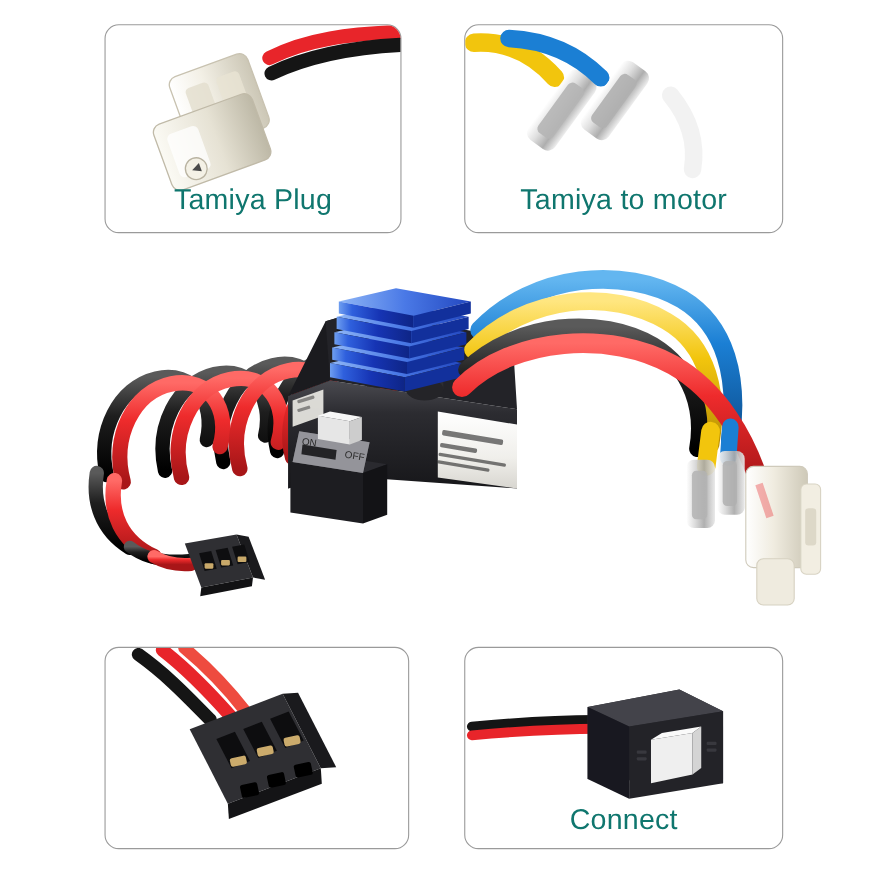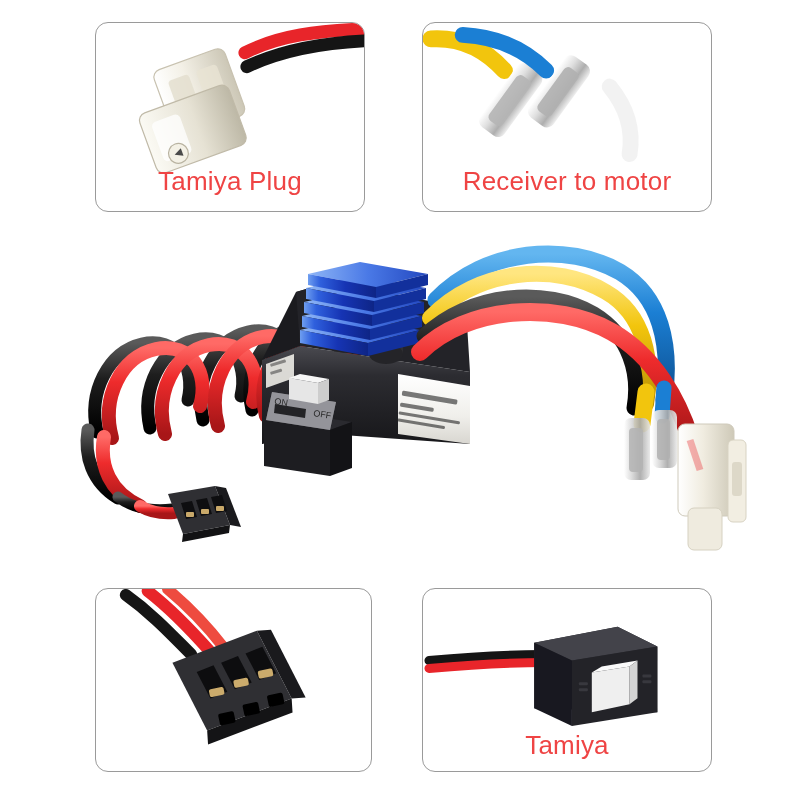--- a/index.html
+++ b/index.html
@@ -18,21 +18,21 @@
     box-sizing:border-box;
     border:1px solid #9a9a9a;
     border-radius:13px;
     background:#ffffff;
     overflow:hidden;
   }
   .callout-label{
     position:absolute;
     left:0;right:0;
     text-align:center;
-    color:#ef4444;
+    color:#0f766e;
     font-size:26px;
     letter-spacing:.2px;
     white-space:nowrap;
   }
   .callout-art{position:absolute;left:0;top:0;right:0;bottom:0;}
 
   #box-tl{left:95px;top:22px;width:270px;height:190px;}
   #box-tr{left:422px;top:22px;width:290px;height:190px;}
   #box-bl{left:95px;top:588px;width:277px;height:184px;}
   #box-br{left:422px;top:588px;width:290px;height:184px;}
@@ -316,21 +316,21 @@
       </g>
 
       <path d="M40,12 C78,14 104,28 124,48" stroke="#1b7fd4" stroke-width="16" fill="none" stroke-linecap="round"></path>
       <g transform="rotate(36 148 62)">
         <rect x="128" y="36" width="30" height="76" rx="8" fill="url(#bc1)" opacity="0.93"></rect>
         <rect x="134" y="48" width="17" height="54" rx="5" fill="#b0b0b0" opacity="0.9"></rect>
       </g>
 
       <path d="M188,64 C206,86 212,108 208,132" stroke="#f0f0f0" stroke-width="16" fill="none" stroke-linecap="round" opacity="0.85"></path>
     </svg>
-    <div class="callout-label nosel" id="lbl-tr">Receiver to motor</div>
+    <div class="callout-label nosel" id="lbl-tr">Tamiya to motor</div>
   </div>
 
   <div class="callout" id="box-bl">
     <svg class="callout-art" viewBox="0 0 277 184">
 
       <path d="M30,6 C58,26 78,48 96,66" stroke="#151515" stroke-width="12" fill="none" stroke-linecap="round"></path>
       <path d="M52,2 C78,22 98,44 114,62" stroke="#e8252a" stroke-width="12" fill="none" stroke-linecap="round"></path>
       <path d="M72,0 C96,20 114,40 128,58" stroke="#ee4b3f" stroke-width="11" fill="none" stroke-linecap="round"></path>
 
       <g transform="rotate(-12 150 110)">
@@ -373,16 +373,16 @@
         <polygon points="208,78 216,72 216,110 208,116" fill="#d4d4d4"></polygon>
 
         <g fill="#4a4a50" opacity="0.55">
           <rect x="157" y="94" width="9" height="3" rx="1"></rect>
           <rect x="157" y="100" width="9" height="3" rx="1"></rect>
           <rect x="221" y="86" width="9" height="3" rx="1"></rect>
           <rect x="221" y="92" width="9" height="3" rx="1"></rect>
         </g>
       </g>
     </svg>
-    <div class="callout-label nosel" id="lbl-br">Tamiya</div>
+    <div class="callout-label nosel" id="lbl-br">Connect</div>
   </div>
 
 </div>
 
 </body></html>

